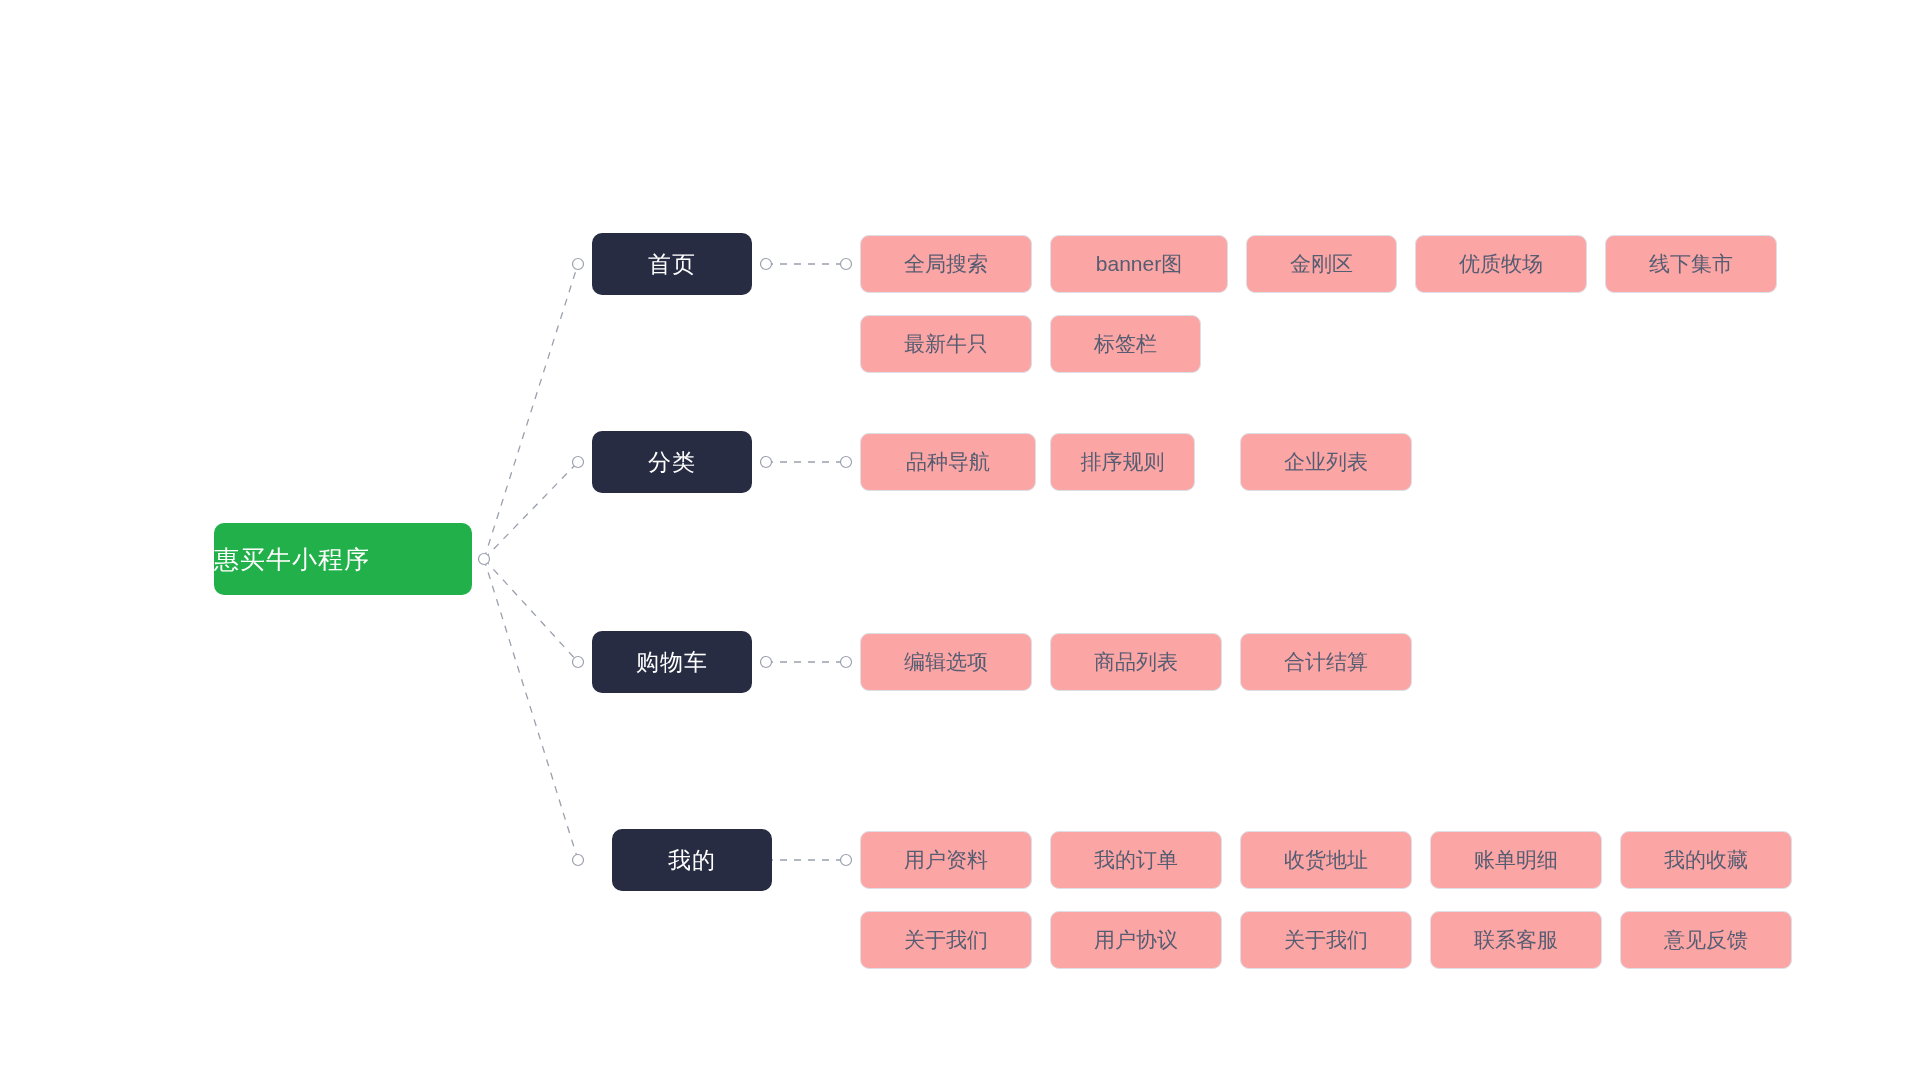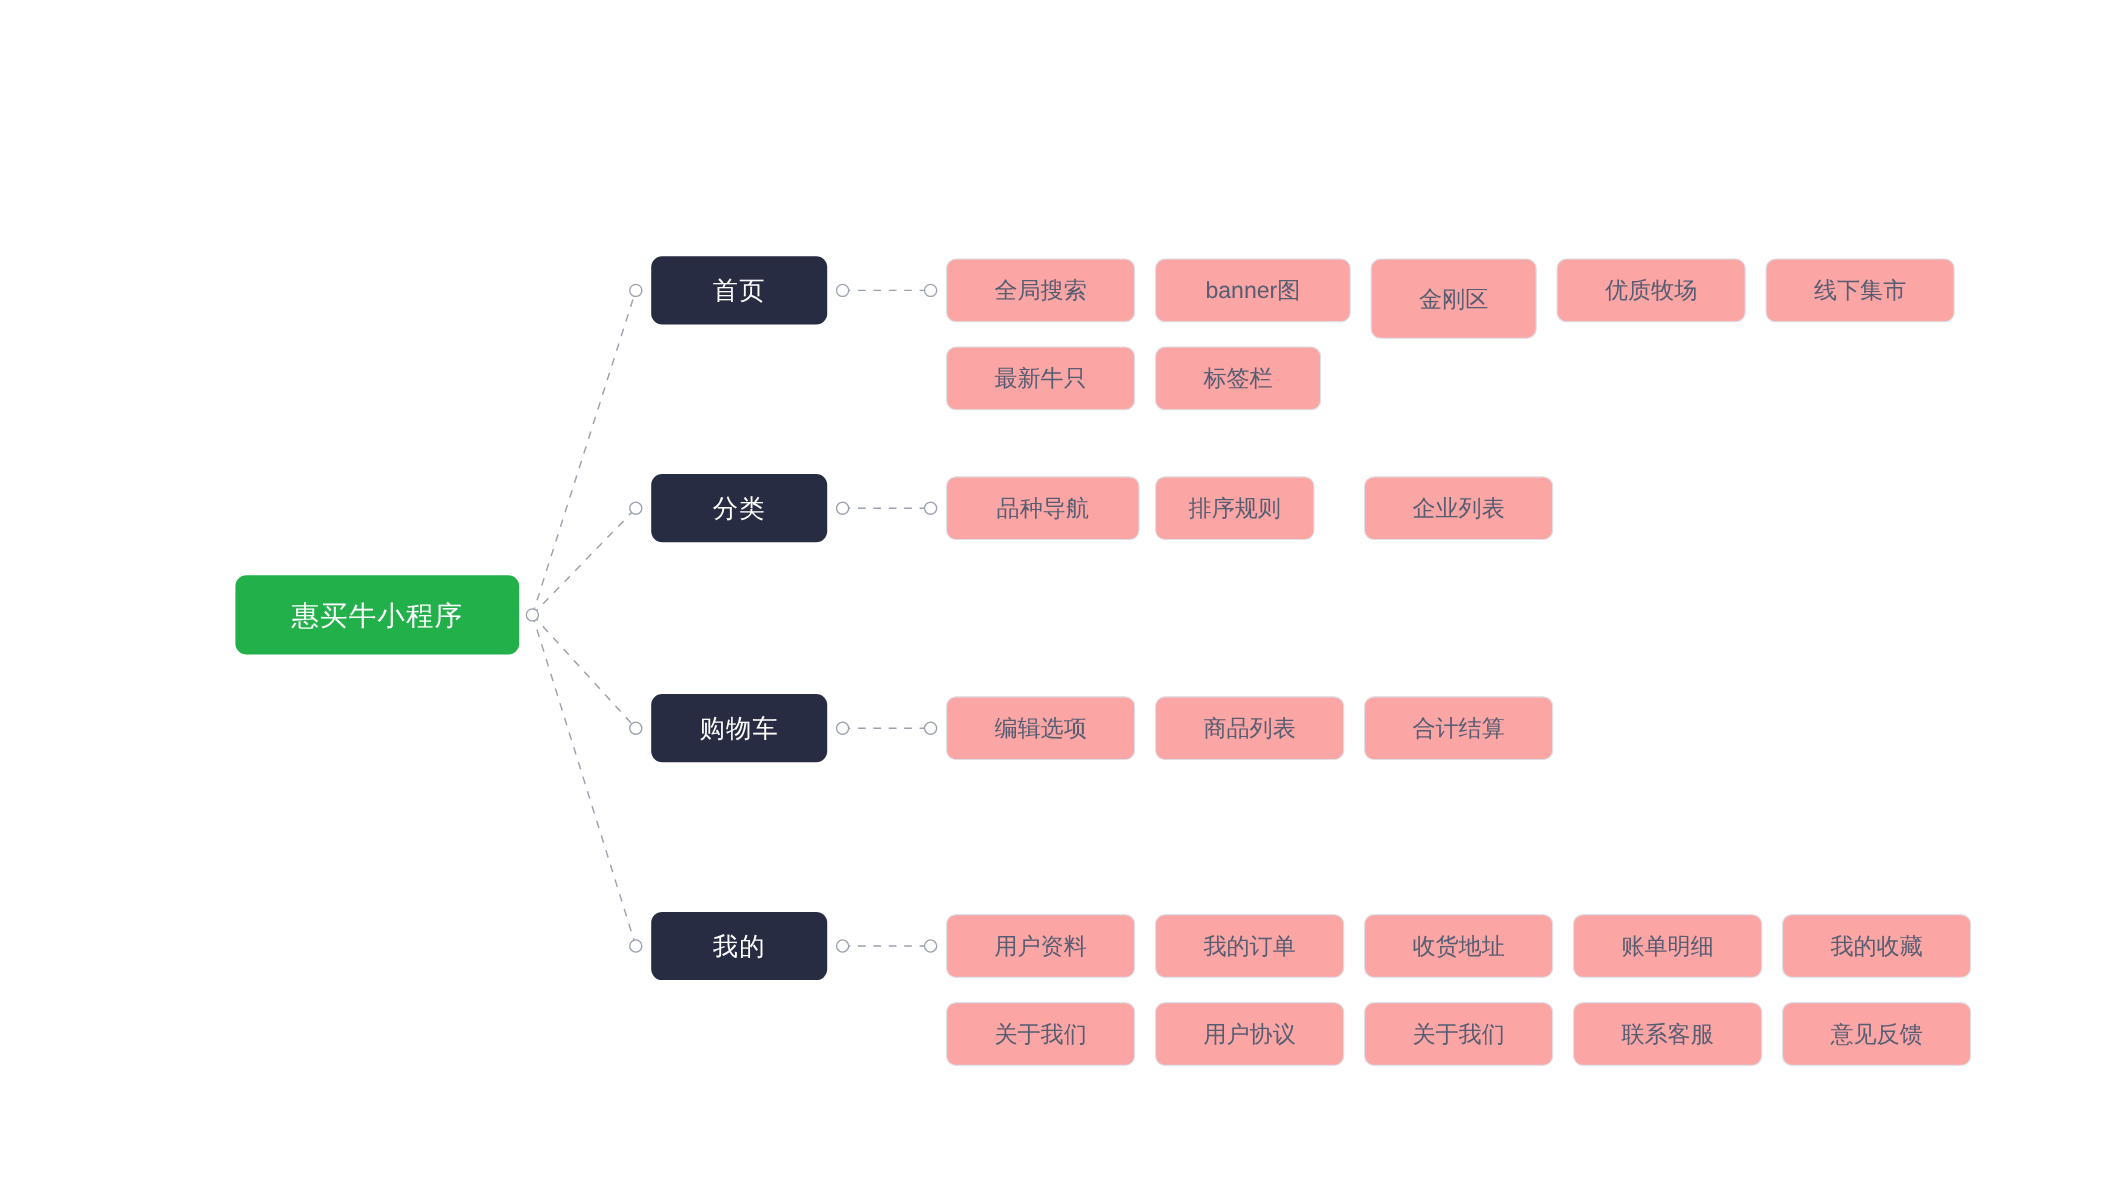--- a/index.html
+++ b/index.html
@@ -58,21 +58,20 @@
 
   
   .root-node {
     position: absolute;
     background: #21B04A;
     color: #ffffff;
     border-radius: 10px;
     font-size: 25px;
     display: flex;
     align-items: center;
-    justify-content: center;
     letter-spacing: 1px;
     white-space: nowrap;
   }
 
   .cat-node {
     position: absolute;
     background: #272C42;
     color: #ffffff;
     border-radius: 10px;
     font-size: 23px;
@@ -133,21 +132,21 @@
       </div>
       <div class="cat-node" style="left: 592px; top: 233px; width: 160px; height: 62px;">
         <span>首页</span>
       </div>
       <div class="leaf" style="left: 860px; top: 235px; width: 172px; height: 58px;">
         <span>全局搜索</span>
       </div>
       <div class="leaf" style="left: 1050px; top: 235px; width: 178px; height: 58px;">
         <span>banner图</span>
       </div>
-      <div class="leaf" style="left: 1246px; top: 235px; width: 151px; height: 73px;">
+      <div class="leaf" style="left: 1246px; top: 235px; width: 151px; height: 58px;">
         <span>金刚区</span>
       </div>
       <div class="leaf" style="left: 1415px; top: 235px; width: 172px; height: 58px;">
         <span>优质牧场</span>
       </div>
       <div class="leaf" style="left: 1605px; top: 235px; width: 172px; height: 58px;">
         <span>线下集市</span>
       </div>
       <div class="leaf" style="left: 860px; top: 315px; width: 172px; height: 58px;">
         <span>最新牛只</span>
@@ -172,21 +171,21 @@
       </div>
       <div class="leaf" style="left: 860px; top: 633px; width: 172px; height: 58px;">
         <span>编辑选项</span>
       </div>
       <div class="leaf" style="left: 1050px; top: 633px; width: 172px; height: 58px;">
         <span>商品列表</span>
       </div>
       <div class="leaf" style="left: 1240px; top: 633px; width: 172px; height: 58px;">
         <span>合计结算</span>
       </div>
-      <div class="cat-node" style="left: 592px; top: 829px; width: 160px; height: 62px;">
+      <div class="cat-node" style="left: 612px; top: 829px; width: 160px; height: 62px;">
         <span>我的</span>
       </div>
       <div class="leaf" style="left: 860px; top: 831px; width: 172px; height: 58px;">
         <span>用户资料</span>
       </div>
       <div class="leaf" style="left: 1050px; top: 831px; width: 172px; height: 58px;">
         <span>我的订单</span>
       </div>
       <div class="leaf" style="left: 1240px; top: 831px; width: 172px; height: 58px;">
         <span>收货地址</span>

